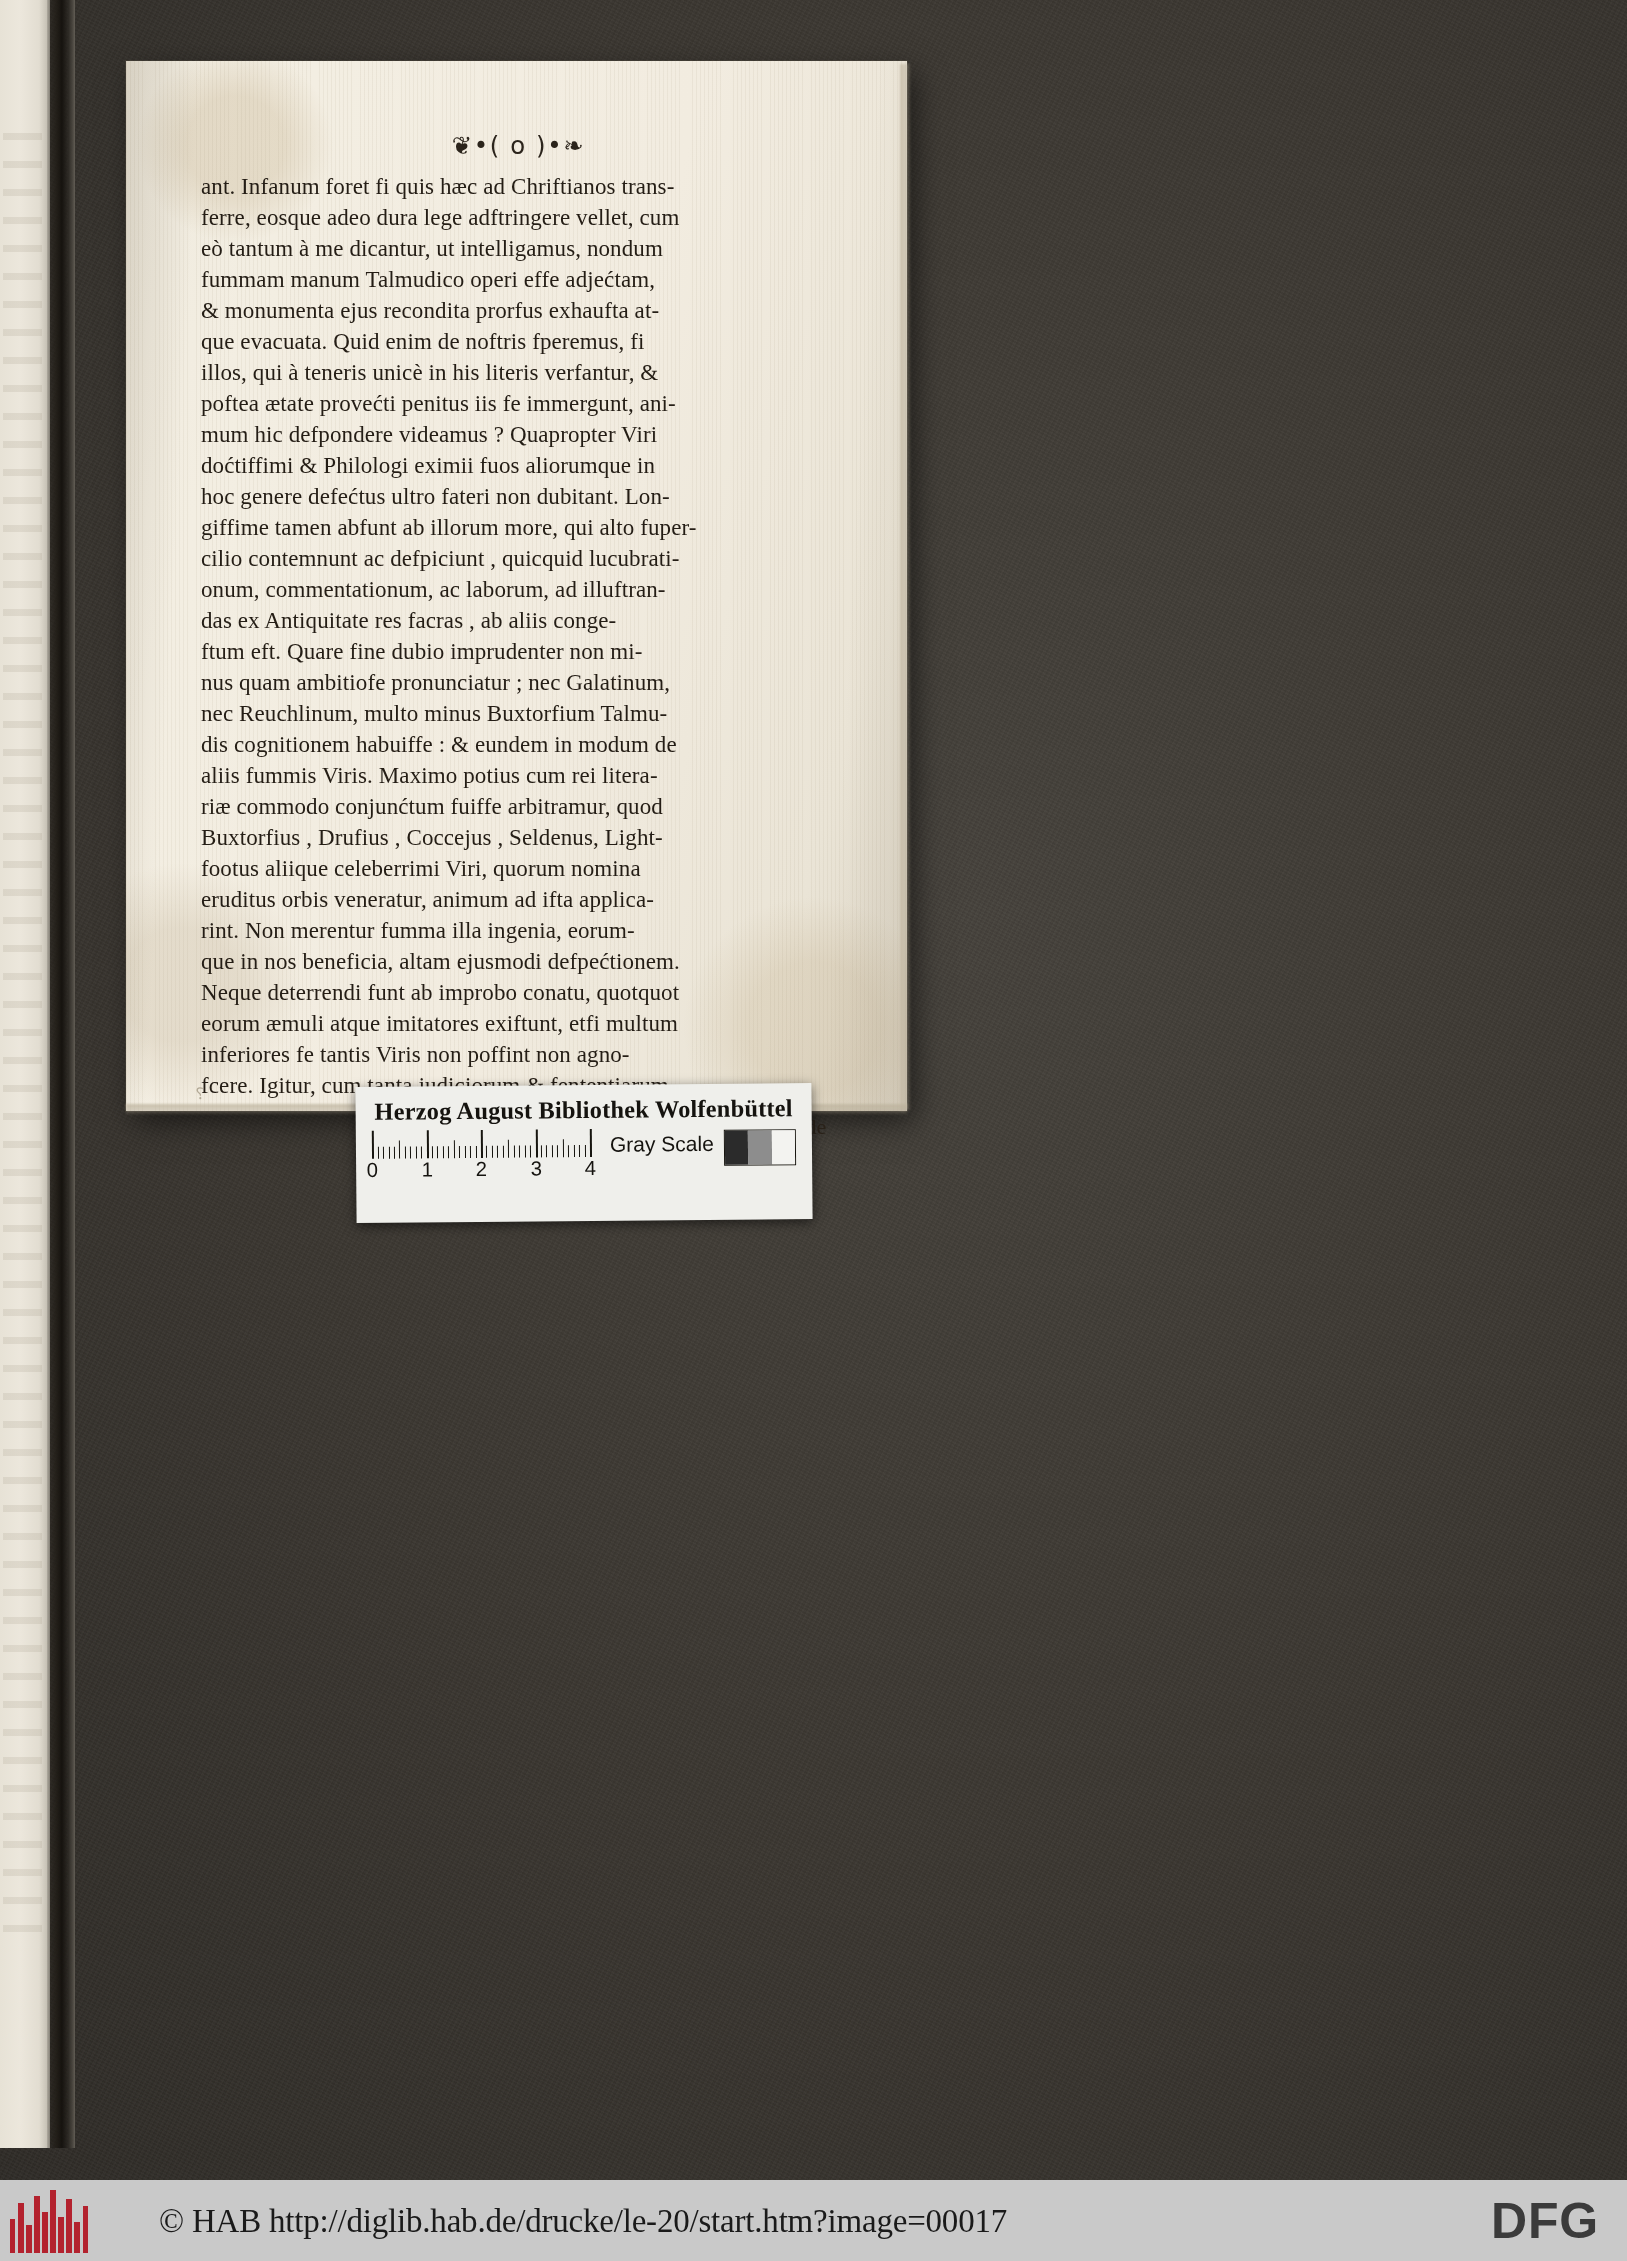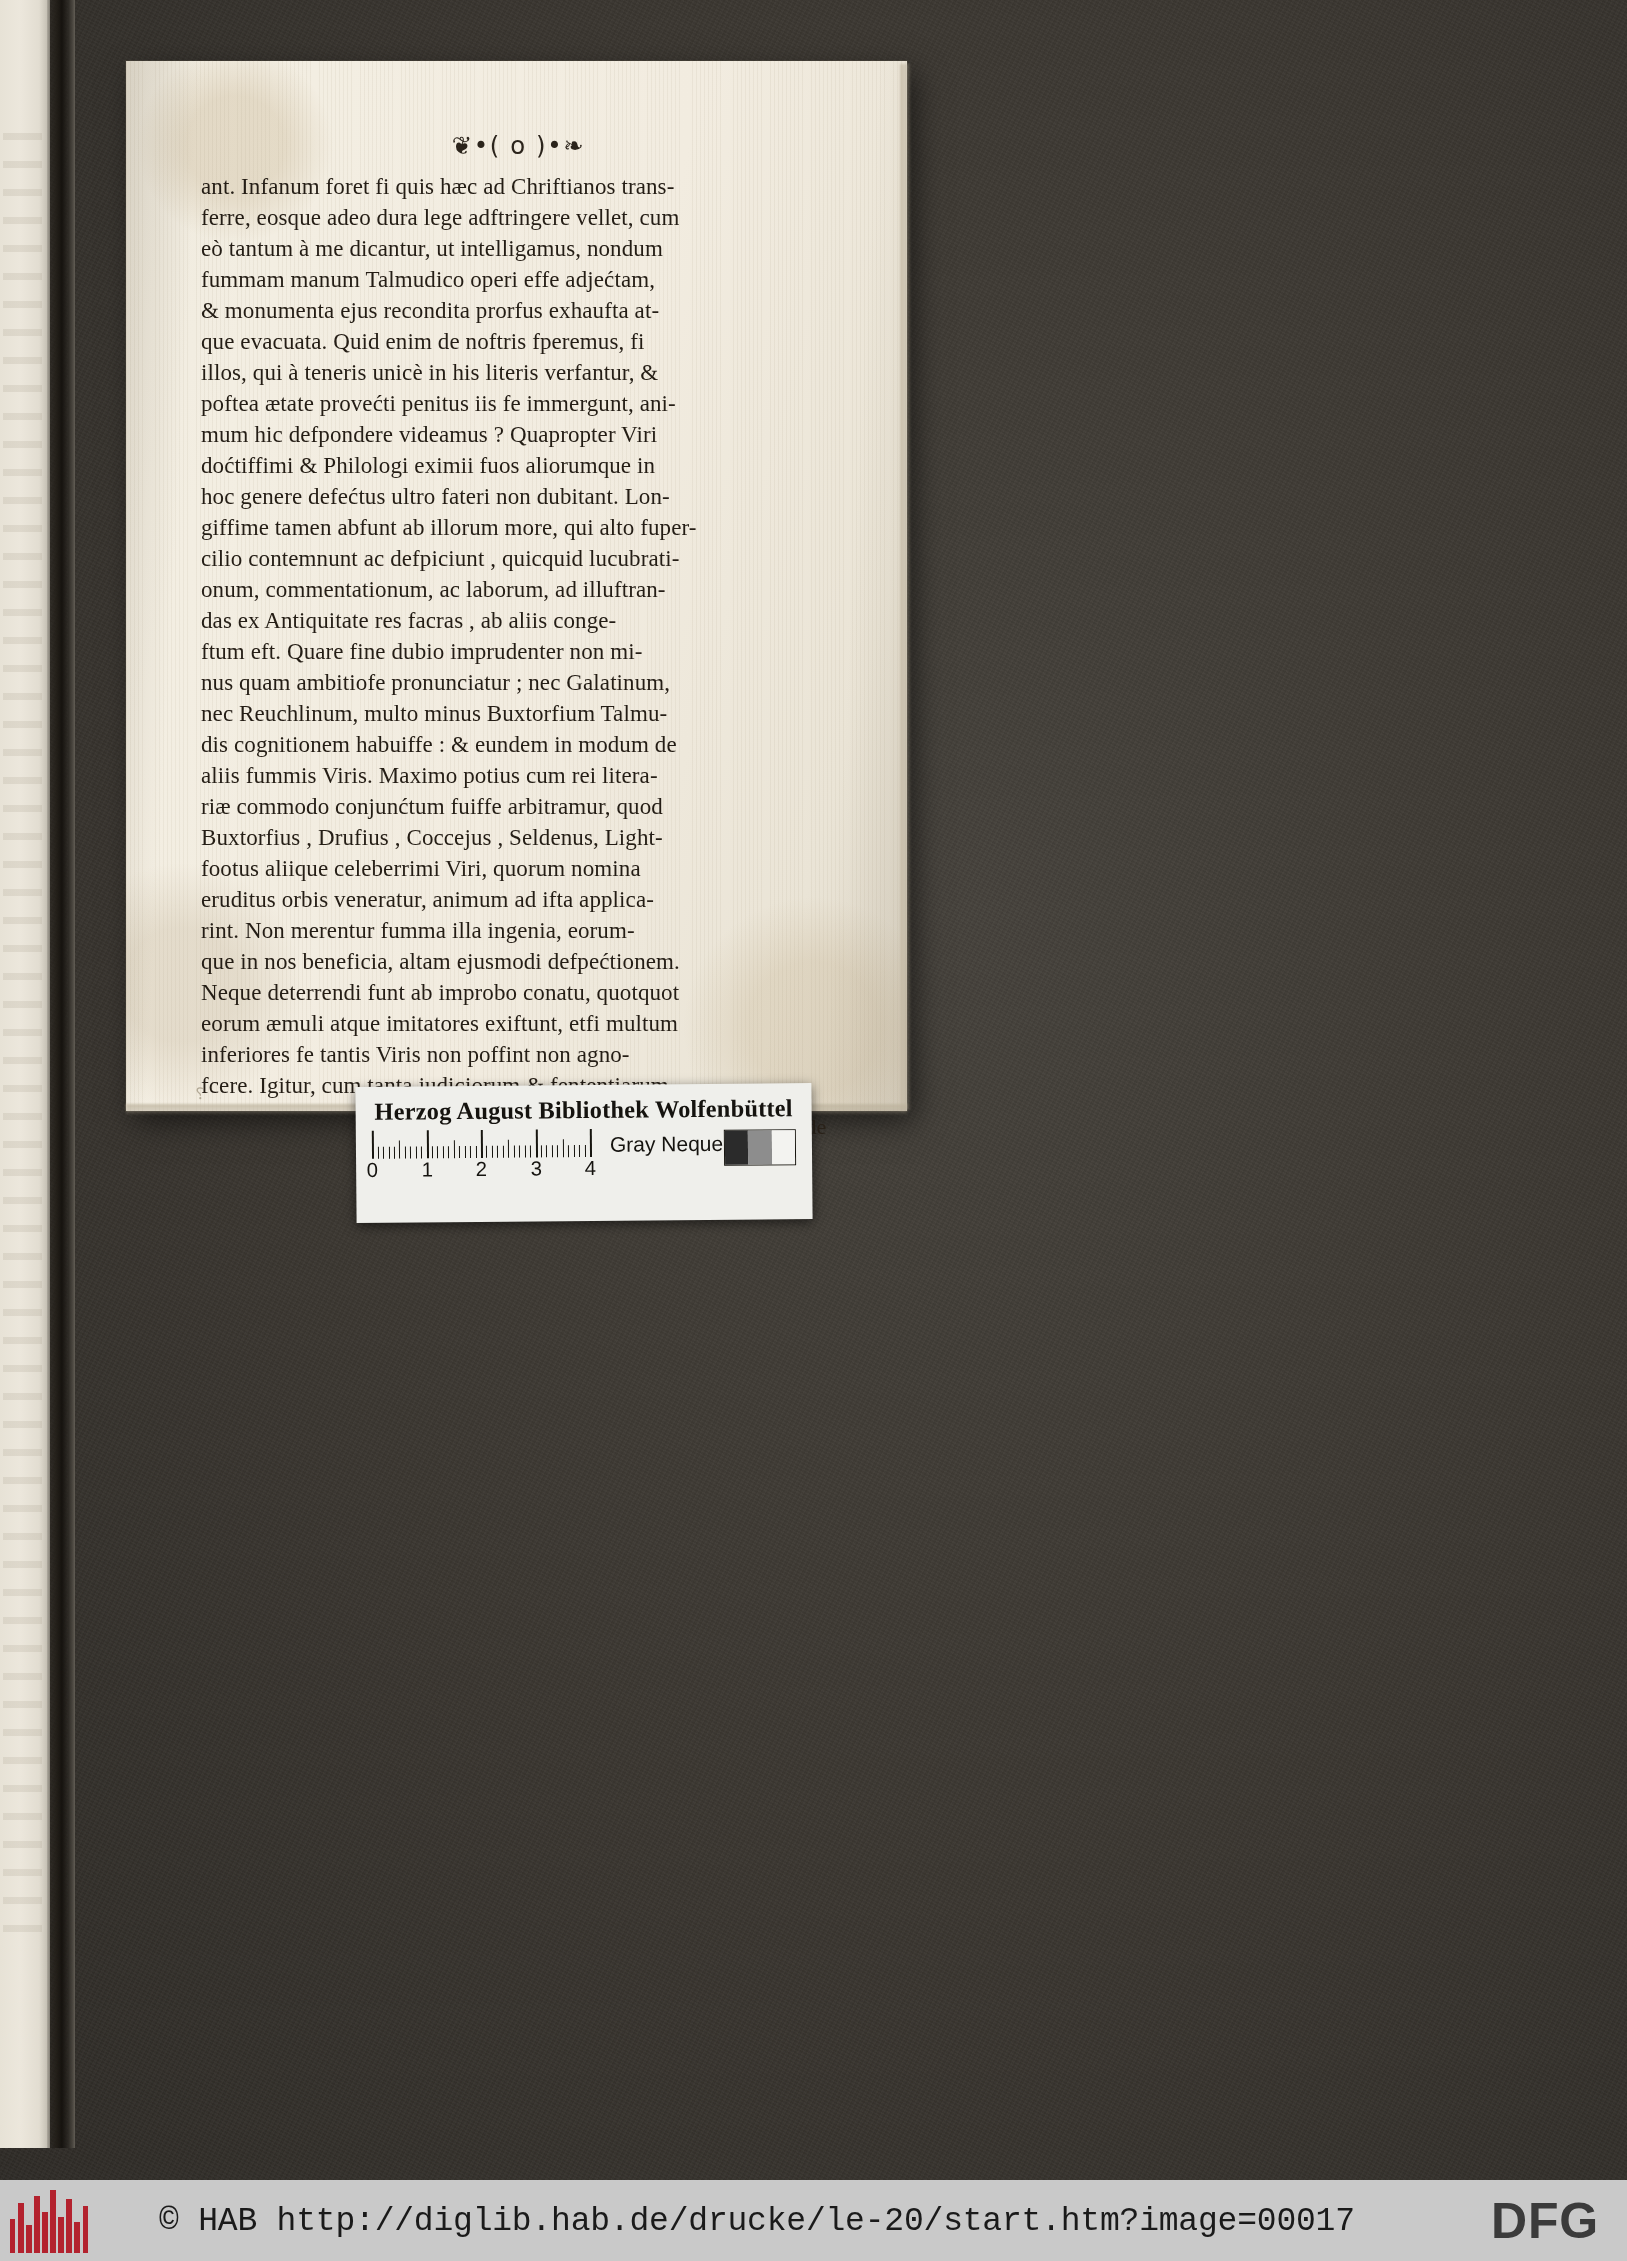--- a/index.html
+++ b/index.html
@@ -198,21 +198,21 @@
   #footer-barcode{
     position:absolute;left:9.8px;top:8.1px;
     width:96px;height:65px;
     display:flex;align-items:flex-end;gap:2.4px;
   }
   #footer-barcode i{
     display:block;width:5.7px;background:#b3222e;
   }
   #copyright-text{
     position:absolute;left:159px;top:50%;transform:translateY(-50%);
-    font-family:Liberation Mono, monospace;
+    font-family:Liberation Serif, serif;
     font-size:33px;
     color:#1a1a1a;
     letter-spacing:-0.2px;
     white-space:nowrap;
   }
   #dfg-logo{
     position:absolute;right:28px;top:50%;transform:translateY(-50%);
     font-family:"Liberation Sans", sans-serif;
     font-weight:bold;
     font-size:50px;
@@ -329,21 +329,21 @@
           <i style="left: 218px; height: 28px; width: 1.6px;"></i>
         </div>
       <div id="ruler-numbers">
           <span style="left: 0px;">0</span>
           <span style="left: 55px;">1</span>
           <span style="left: 109px;">2</span>
           <span style="left: 164px;">3</span>
           <span style="left: 218px;">4</span>
         </div>
     </div>
-    <div id="grayscale-label">Gray Neque</div>
+    <div id="grayscale-label">Gray Scale</div>
     <div id="grayscale-patches">
         <span style="background: rgb(43, 43, 43);"></span>
         <span style="background: rgb(141, 141, 141);"></span>
         <span style="background: rgb(243, 243, 240);"></span>
       </div>
   </div>
 </div>
 
 <div id="footer-bar">
   <div id="footer-barcode">

